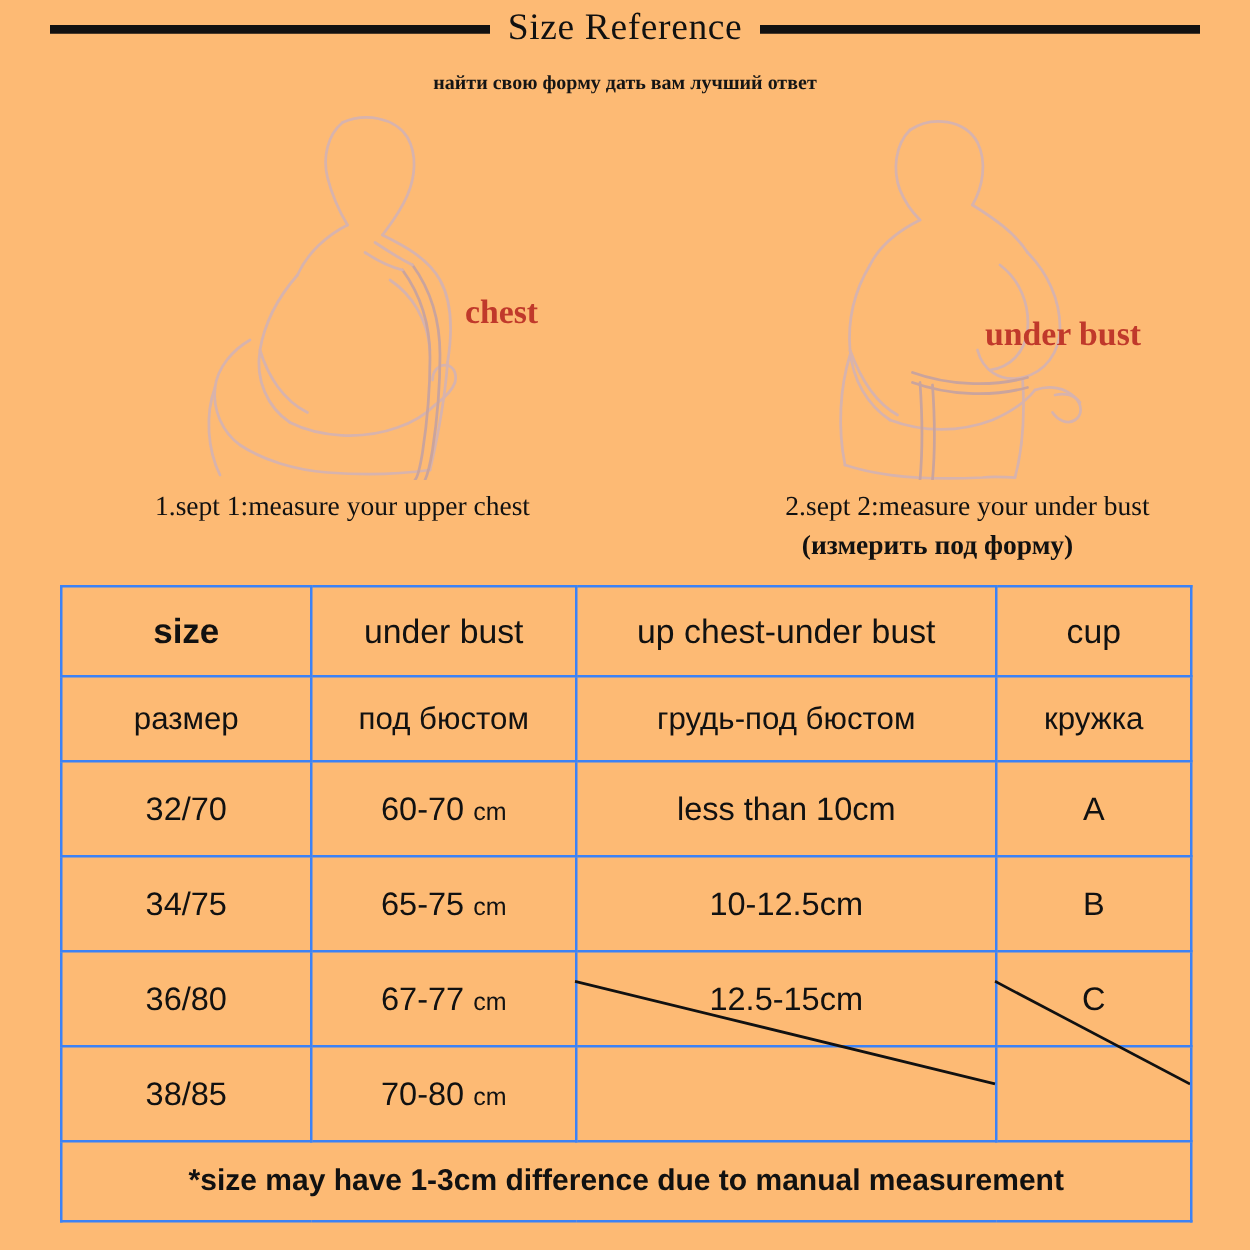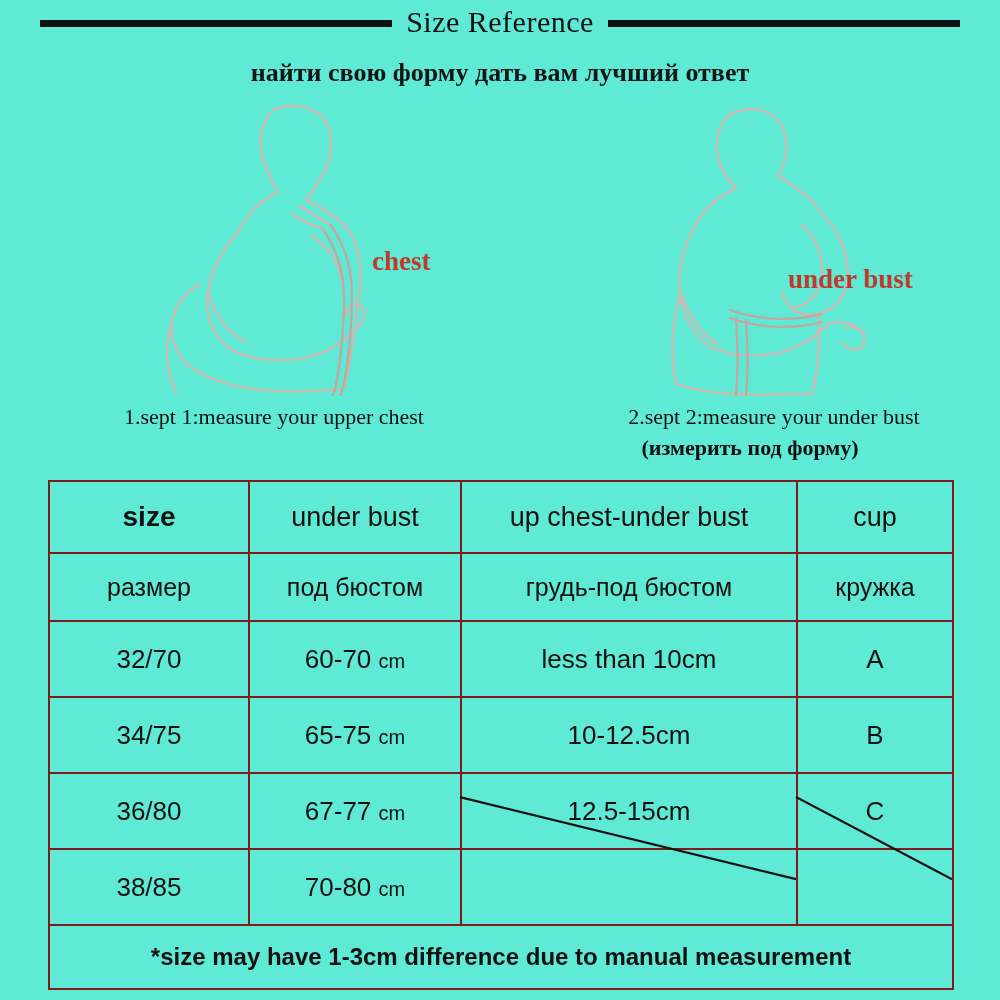--- a/index.html
+++ b/index.html
@@ -11,21 +11,21 @@
     height: 1000px;
     background: #f3f1ef;
     font-family: "Liberation Sans", sans-serif;
     color: #1a1a1a;
     overflow: hidden;
   }
   .page {
     position: relative;
     width: 1000px;
     height: 1000px;
-    background: #5eead4;
+    background: #fdba74;
   }
 
   
   .header {
     position: relative;
     width: 100%;
     height: 44px;
     display: flex;
     align-items: center;
     justify-content: center;
@@ -43,21 +43,21 @@
     font-size: 30px;
     letter-spacing: 0.5px;
     white-space: nowrap;
     color: #111;
   }
 
   .subtitle {
     text-align: center;
     font-family: "Liberation Serif", serif;
     font-weight: bold;
-    font-size: 26px;
+    font-size: 16px;
     color: #151515;
     margin-top: 14px;
   }
 
   
   .figures {
     position: relative;
     width: 1000px;
     height: 300px;
     margin-top: 8px;
@@ -110,21 +110,21 @@
     margin: 16px auto 0 auto;
     width: 904px;
   }
   table.size-table {
     border-collapse: collapse;
     width: 904px;
     table-layout: fixed;
     background: transparent;
   }
   table.size-table td {
-    border: 2px solid #7f1d1d;
+    border: 2px solid #3b82f6;
     text-align: center;
     vertical-align: middle;
     font-family: "Liberation Sans", sans-serif;
     color: #111;
     padding: 0;
   }
   .col-size { width: 200px; }
   .col-under { width: 212px; }
   .col-diff { width: 336px; }
   .col-cup { width: 156px; }

